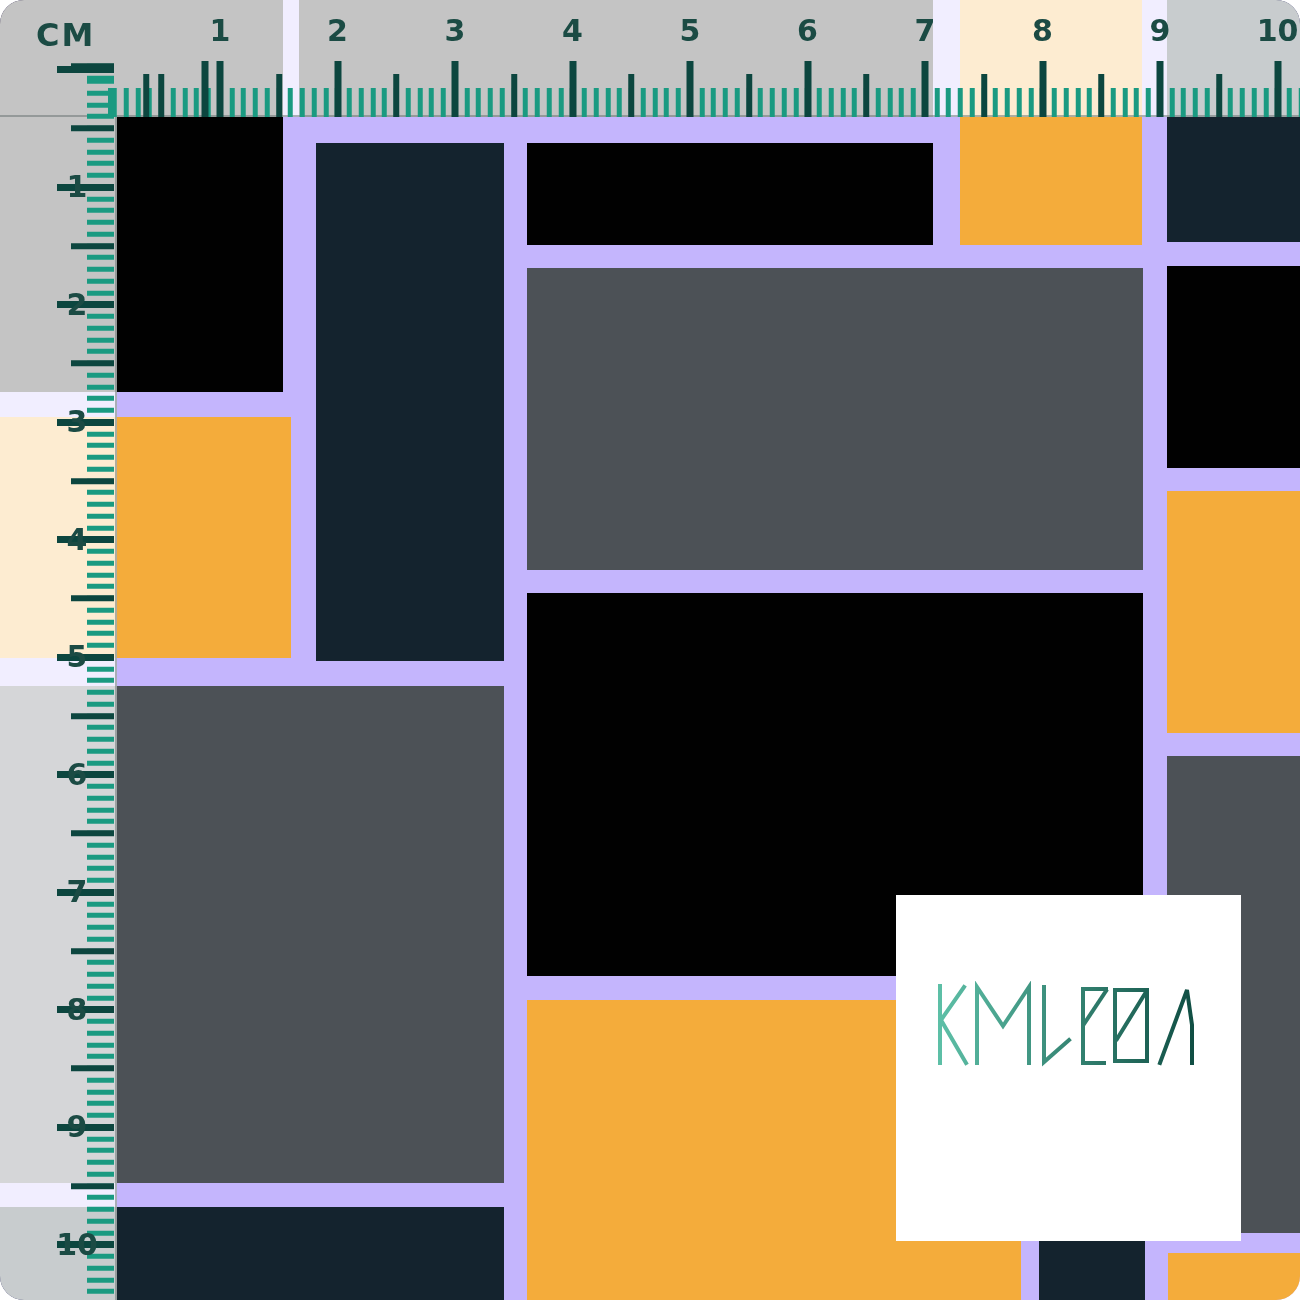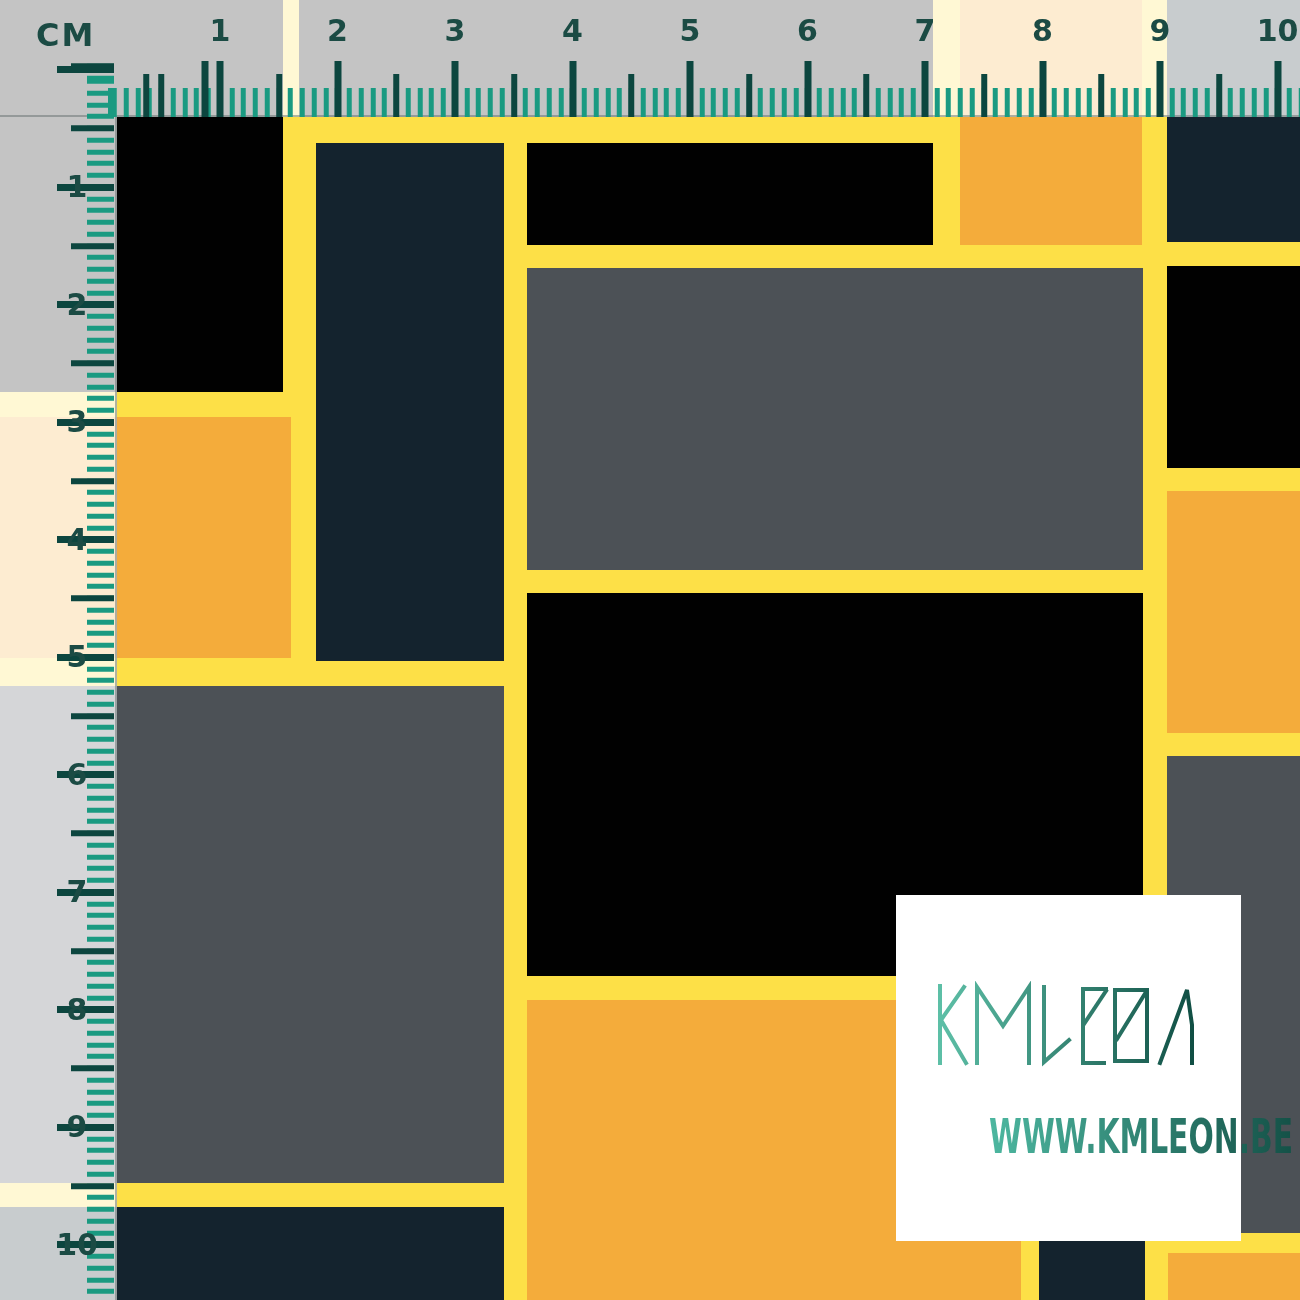--- a/index.html
+++ b/index.html
@@ -52,21 +52,21 @@
   #site-url span{
     display:inline-block;transform:scaleX(0.62);transform-origin:50% 50%;
     font-size:48px;font-weight:700;letter-spacing:0px;white-space:nowrap;
     background:linear-gradient(to right,var(--url-g1),var(--url-g2));
     -webkit-background-clip:text;background-clip:text;color:transparent;}
   .sr{position:absolute;width:1px;height:1px;overflow:hidden;clip:rect(0 0 0 0);white-space:nowrap;}
 </style>
 </head>
 <body>
 
-<div id="root" style="--c-yellow: #FEE431; --c-orange: #F4AC3B; --c-navy: #14232E; --c-gray: #4C5156; --c-black: #010101; --tick-minor: #1A9A81; --tick-major: #0C463F; --num-color: #1B4B44; --ruler-overlay: rgba(255,255,255,0.77); --card-bg: #FFFFFF; --url-g1: #4DB7A0; --url-g2: #145147; background: #fde047;">
+<div id="root" style="--c-yellow: #FEE431; --c-orange: #F4AC3B; --c-navy: #14232E; --c-gray: #4C5156; --c-black: #010101; --tick-minor: #1A9A81; --tick-major: #0C463F; --num-color: #1B4B44; --ruler-overlay: rgba(255,255,255,0.77); --card-bg: #FFFFFF; --url-g1: #4DB7A0; --url-g2: #145147; background: #c4b5fd; border-radius: 24px;">
 
   <div id="pattern-layer">
       <div class="prect" style="left: 0px; top: 0px; width: 283px; height: 392px; background: rgb(1, 1, 1);"></div>
       <div class="prect" style="left: 299px; top: 0px; width: 634px; height: 117px; background: rgb(1, 1, 1);"></div>
       <div class="prect" style="left: 316px; top: 143px; width: 188px; height: 518px; background: rgb(20, 35, 46);"></div>
       <div class="prect" style="left: 527px; top: 143px; width: 406px; height: 102px; background: rgb(1, 1, 1);"></div>
       <div class="prect" style="left: 960px; top: 0px; width: 182px; height: 245px; background: rgb(244, 172, 59);"></div>
       <div class="prect" style="left: 1167px; top: 0px; width: 133px; height: 242px; background: rgb(20, 35, 46);"></div>
       <div class="prect" style="left: 0px; top: 417px; width: 291px; height: 241px; background: rgb(244, 172, 59);"></div>
       <div class="prect" style="left: 527px; top: 268px; width: 616px; height: 302px; background: rgb(76, 81, 86);"></div>
@@ -141,18 +141,15 @@
           <path d="M173 8 L150 8 L150 82 L171 82"></path>
           <path d="M173 10 L151 43"></path>
 
           <path d="M182 9 L214 9 L214 80 L182 80 Z"></path>
           <path d="M184 58 L213 11"></path>
 
           <path d="M227 82 L254 9 L259 44 L259 82"></path>
         </g>
       </svg>
     </div>
-    <div id="site-url">
-      <span>WWW.KMLEON.BE</span>
-    </div>
   </div>
 
 </div>
 
 </body></html>

